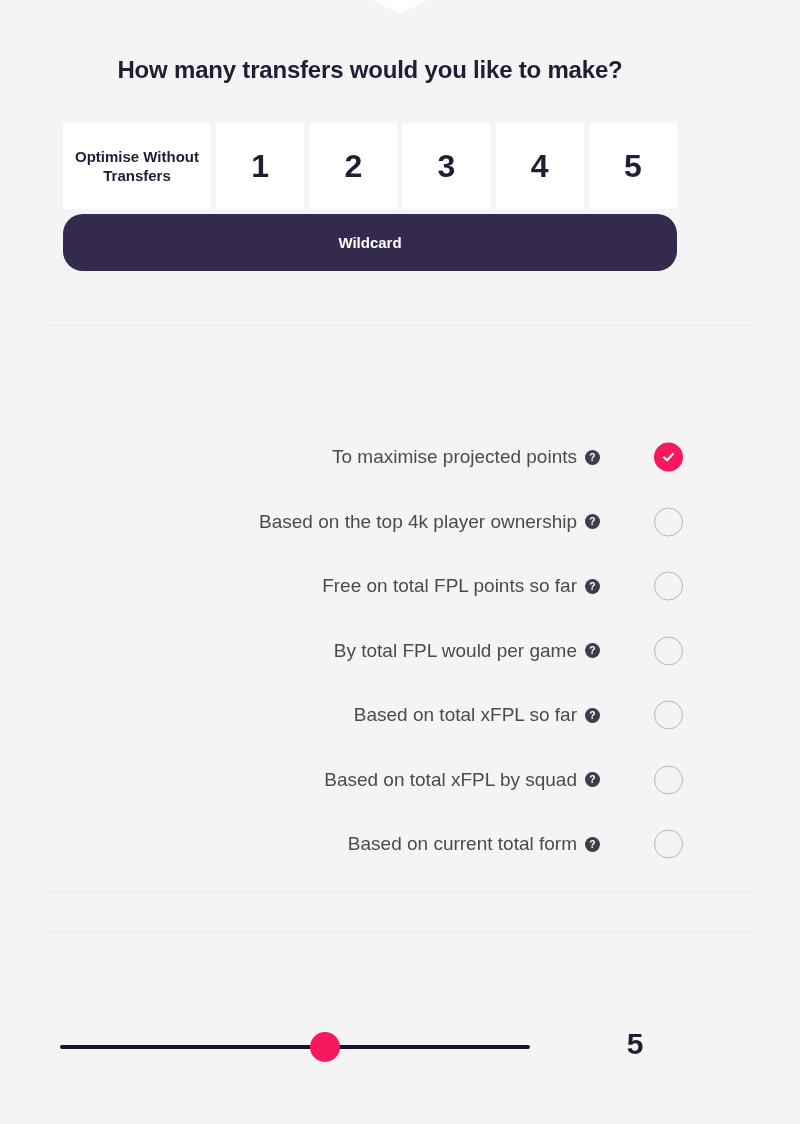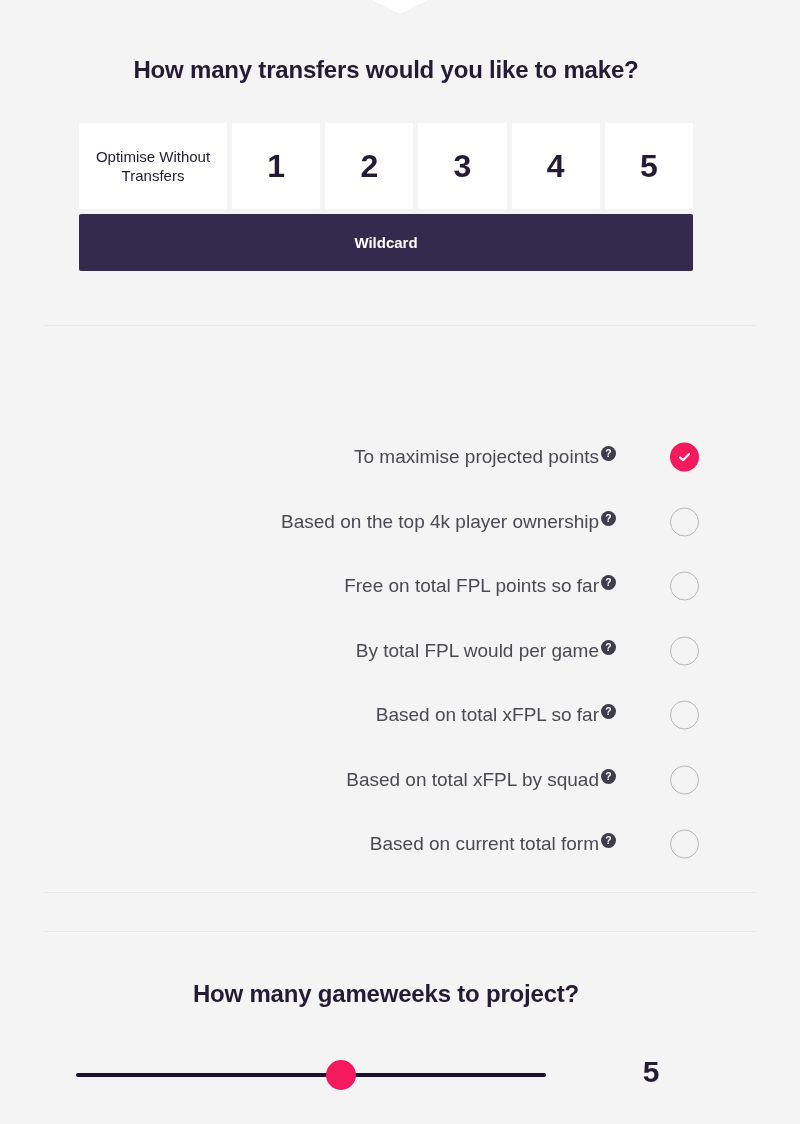--- a/index.html
+++ b/index.html
@@ -24,21 +24,21 @@
     width: 0;
     height: 0;
     border-left: 28px solid transparent;
     border-right: 28px solid transparent;
     border-top: 14px solid #ffffff;
   }
 
   
   .section {
     position: absolute;
-    left: 16px;
+    left: 0;
     width: 740px;
   }
 
   .heading {
     font-size: 24px;
     font-weight: bold;
     color: #241b35;
     text-align: center;
     letter-spacing: -0.2px;
   }
@@ -61,21 +61,21 @@
     align-items: center;
     justify-content: center;
     color: #241b35;
     cursor: pointer;
     box-sizing: border-box;
   }
   .transfer-card.wide {
     width: 148px;
     font-size: 15px;
     line-height: 19px;
-    font-weight: normal;
+    font-weight: bold;
     text-align: center;
     padding: 0 10px;
     justify-content: center;
   }
   .transfer-card.num {
     flex: 1 1 0;
     font-size: 32px;
     font-weight: bold;
   }
 
@@ -95,20 +95,21 @@
     font-size: 15px;
     font-weight: bold;
     background: #ffffff;
     color: #241b35;
     cursor: pointer;
     box-sizing: border-box;
   }
   .chip.selected {
     background: #342a4d;
     color: #ffffff;
+    border-radius: 20px;
   }
 
   
   .divider {
     position: absolute;
     left: 44px;
     width: 712px;
     height: 1px;
     background: #e9e9ec;
   }
@@ -123,21 +124,22 @@
     position: relative;
     height: 64.5px;
     cursor: pointer;
   }
   .option-label {
     position: absolute;
     right: 140px;
     top: 50%;
     transform: translateY(-50%);
     display: flex;
-    gap: 2px;
+    align-items: center;
+    gap: 8px;
     font-size: 19px;
     color: #4a4a52;
     white-space: nowrap;
   }
   .help-icon {
     display: inline-flex;
     width: 15px;
     height: 15px;
     flex: 0 0 15px;
   }
@@ -340,20 +342,19 @@
       <div class="radio"></div>
     </div>
 
   </div>
 </div>
 
 <div class="divider" style="top:892px"></div>
 <div class="divider" style="top:931px"></div>
 
 <div class="section" id="gameweeks-section">
-  <div class="heading">How many gameweeks to project?</div>
 
   <div class="slider-wrap">
     <div class="slider-track"></div>
     <div class="slider-thumb"></div>
     <div class="slider-value">5</div>
   </div>
 </div>
 
 </body></html>

